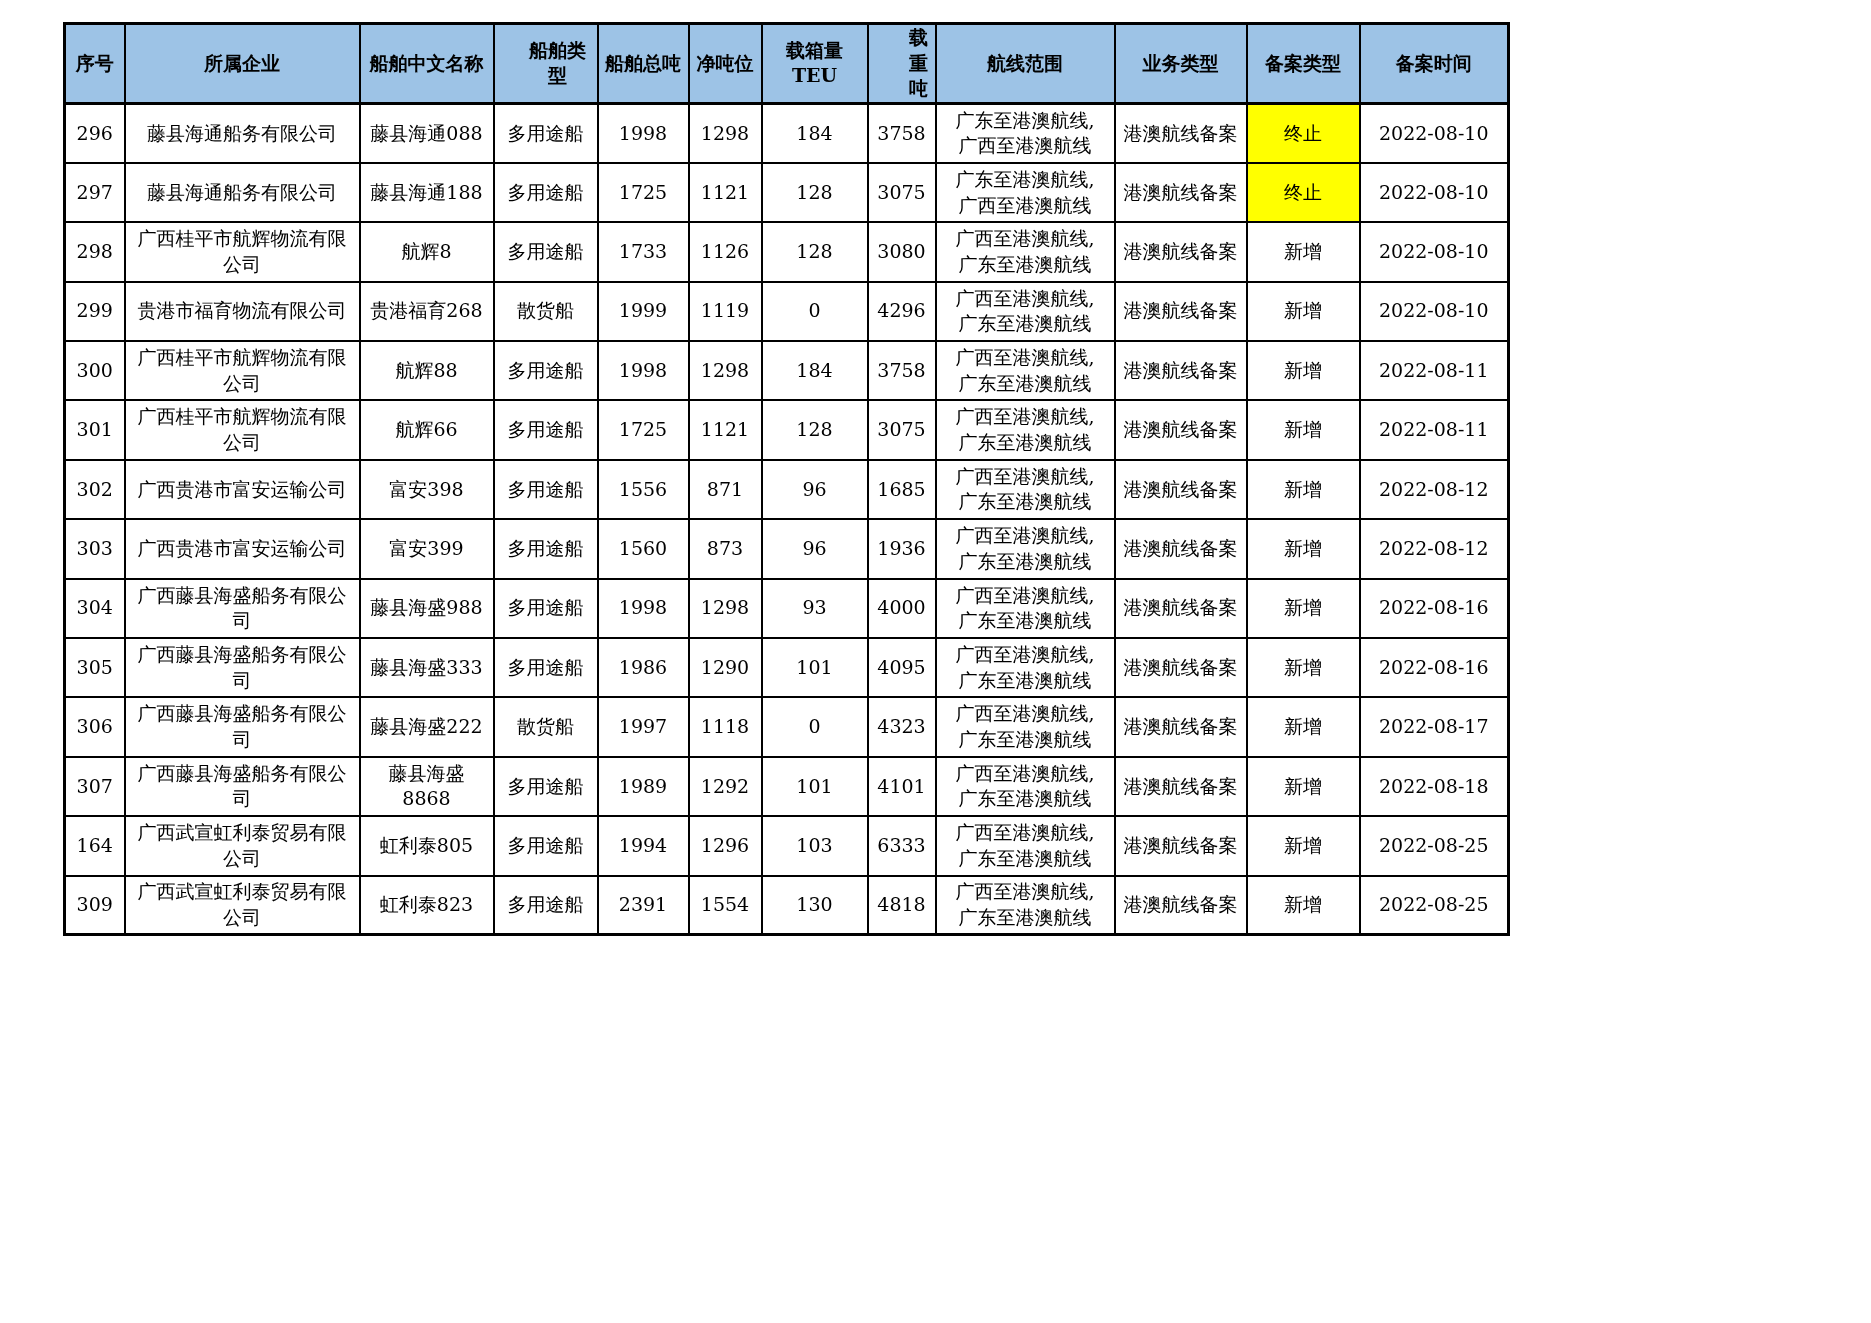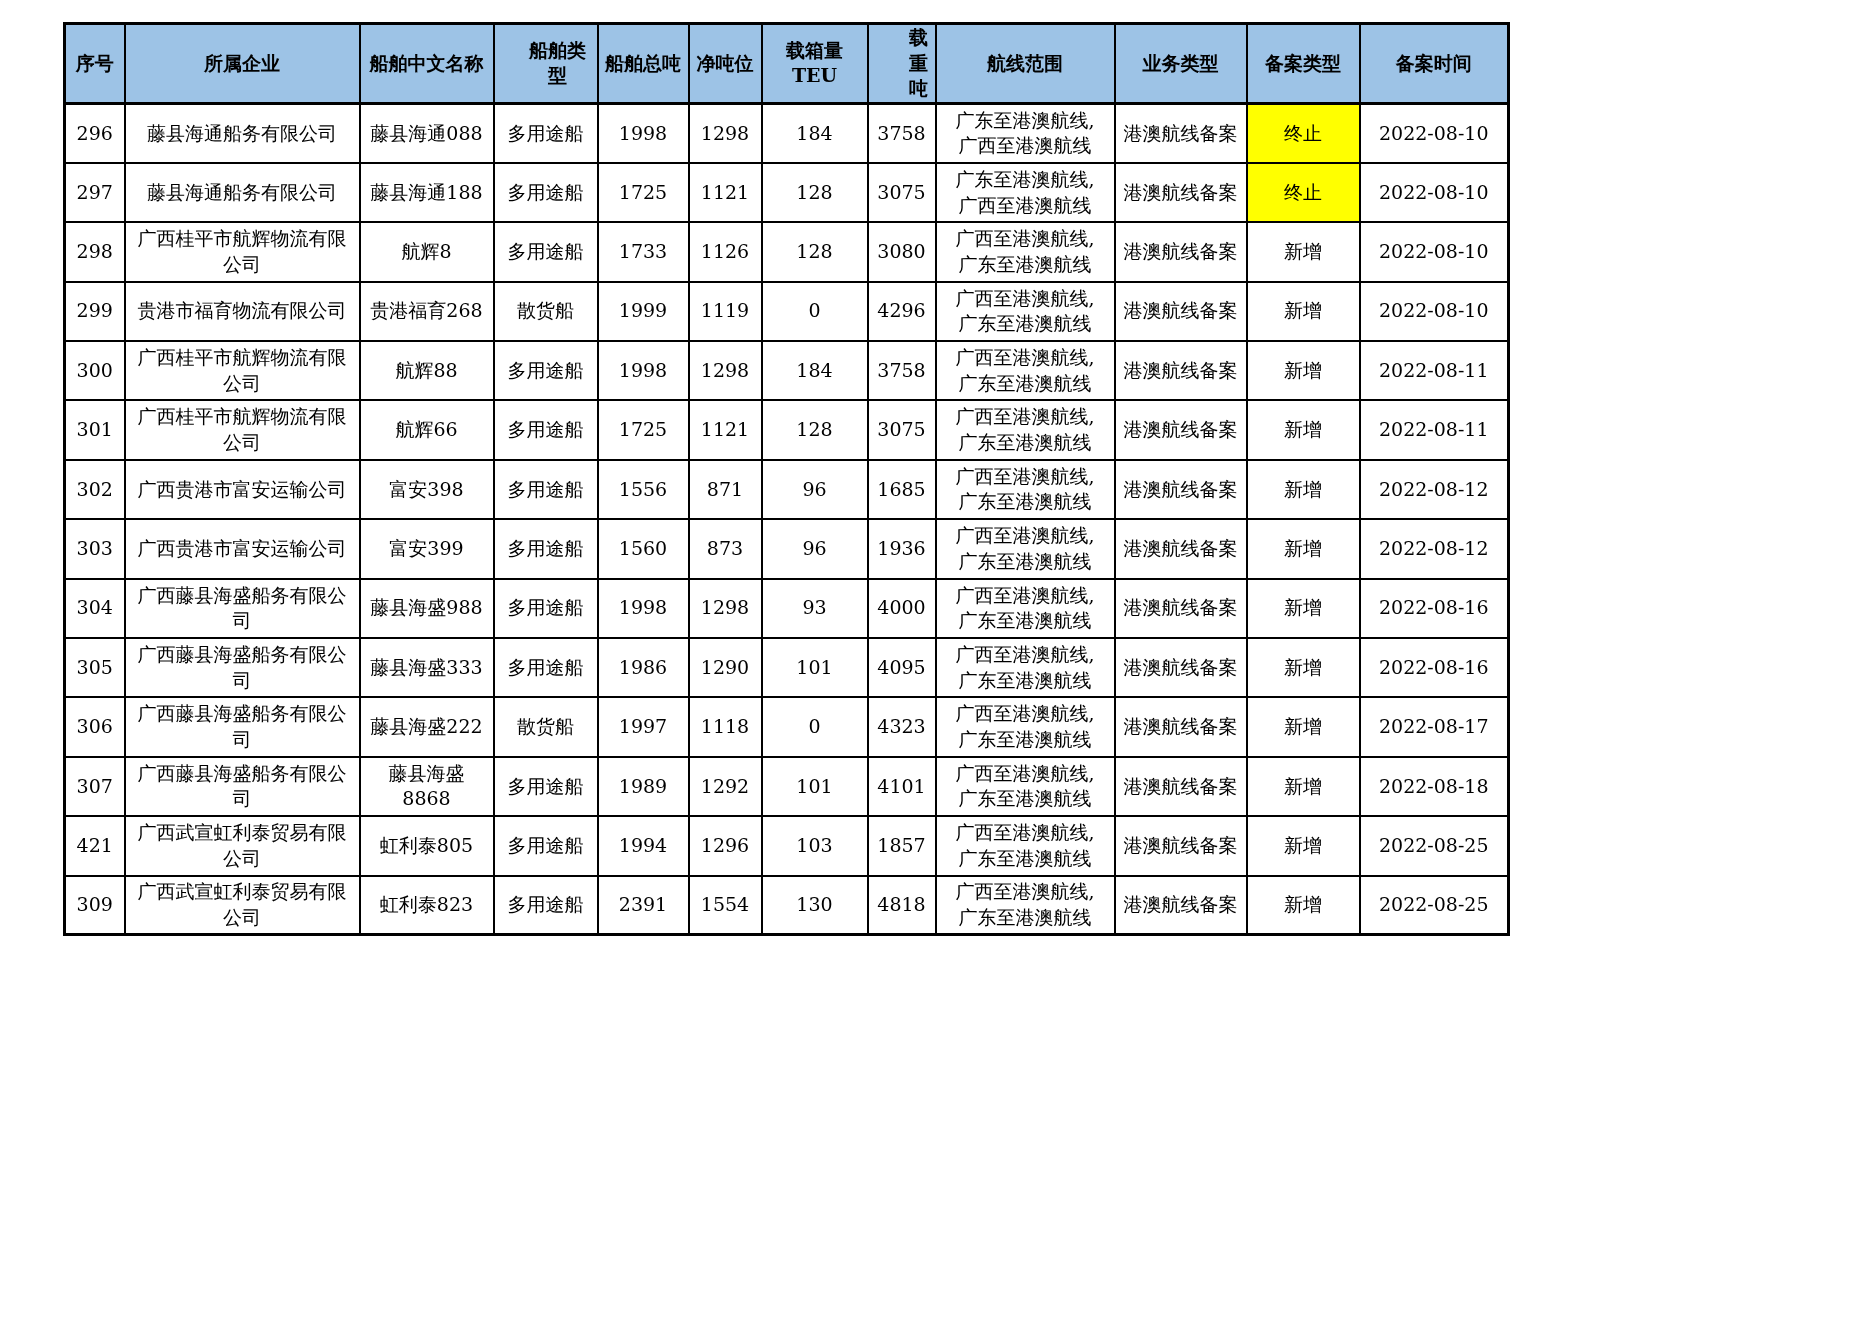--- a/index.html
+++ b/index.html
@@ -271,28 +271,28 @@
           <td class="col-net_tonnage">1292</td>
           <td class="col-teu">101</td>
           <td class="col-deadweight">4101</td>
           <td class="col-route">广西至港澳航线,
 广东至港澳航线</td>
           <td class="col-business_type">港澳航线备案</td>
           <td class="col-filing_type">新增</td>
           <td class="col-filing_date">2022-08-18</td>
         </tr>
         <tr>
-          <td class="col-index">421</td>
+          <td class="col-index">164</td>
           <td class="col-company">广西武宣虹利泰贸易有限公司</td>
           <td class="col-ship_name">虹利泰805</td>
           <td class="col-ship_type">多用途船</td>
           <td class="col-gross_tonnage">1994</td>
           <td class="col-net_tonnage">1296</td>
           <td class="col-teu">103</td>
-          <td class="col-deadweight">1857</td>
+          <td class="col-deadweight">6333</td>
           <td class="col-route">广西至港澳航线,
 广东至港澳航线</td>
           <td class="col-business_type">港澳航线备案</td>
           <td class="col-filing_type">新增</td>
           <td class="col-filing_date">2022-08-25</td>
         </tr>
         <tr>
           <td class="col-index">309</td>
           <td class="col-company">广西武宣虹利泰贸易有限公司</td>
           <td class="col-ship_name">虹利泰823</td>

